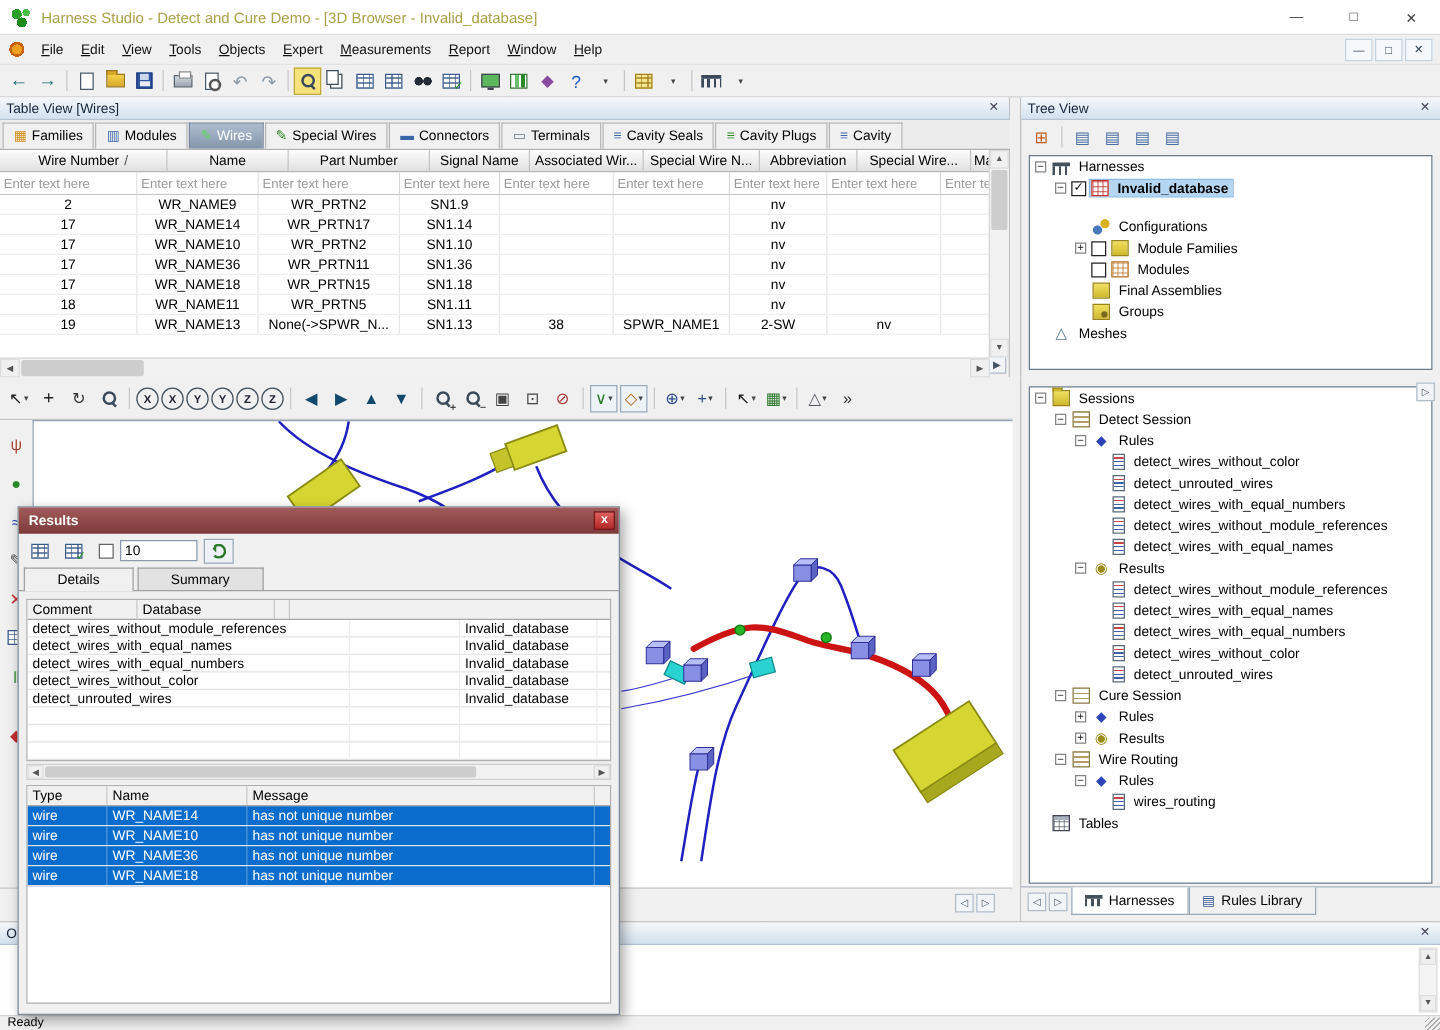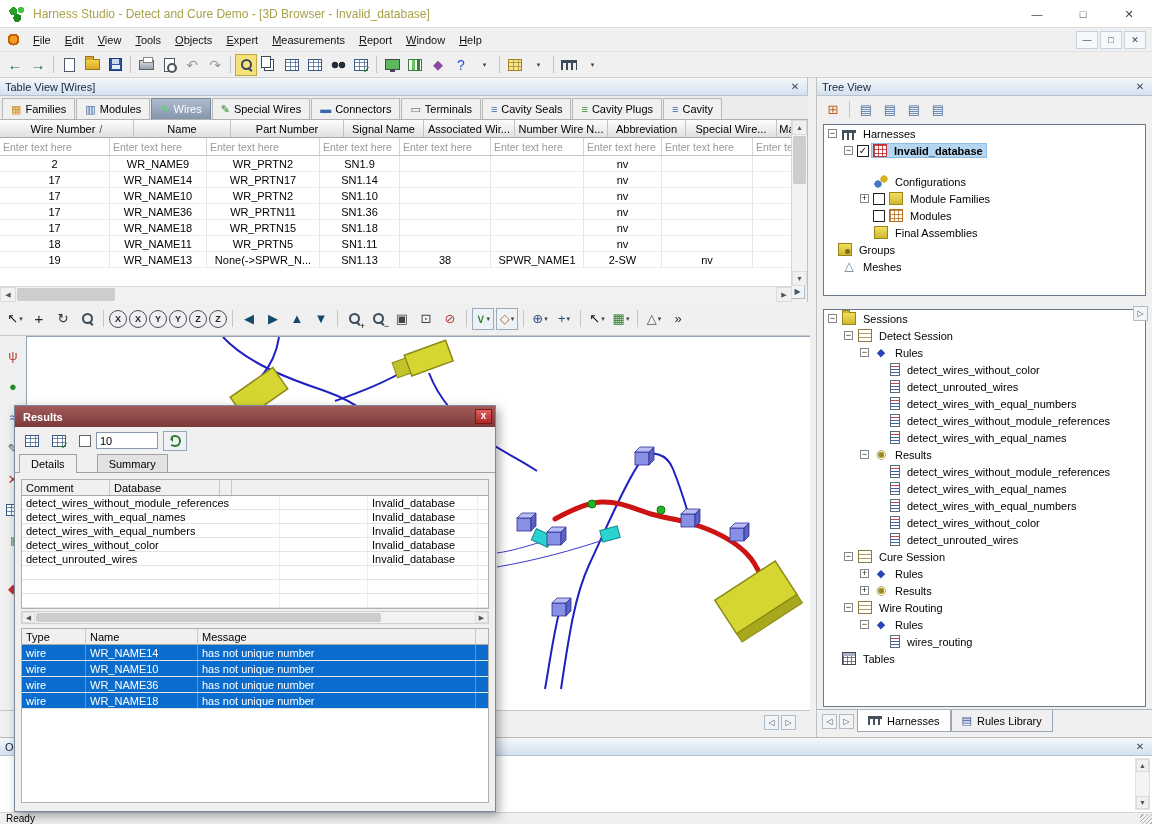--- a/index.html
+++ b/index.html
@@ -138,21 +138,21 @@
 
   
   .results{position:absolute;left:14px;top:405px;width:482px;height:407px;background:#f0f0f0;border:1px solid #7a8a9a;box-shadow:3px 4px 10px rgba(0,0,0,.35);z-index:60}
   .dlg-title{height:21px;background:linear-gradient(#a25a5a,#7c3a3a);display:flex;align-items:center;padding:0 3px 0 8px;color:#fff;font-weight:bold}
   .dlg-x{margin-left:auto;width:17px;height:15px;background:linear-gradient(#e06060,#b02828);border:1px solid #7a1818;color:#fff;font-size:10px;line-height:12px;text-align:center;font-weight:bold}
   .dlg-toolbar{height:27px;display:flex;align-items:center;padding-left:6px;gap:5px}
   .dlg-check{width:12px;height:12px;border:1px solid #666;background:#fff;margin-left:4px}
   .dlg-input{width:62px;height:17px;border:1px solid #8a9aaa;font-size:11px;padding:0 3px;font-family:inherit}
   .refresh-btn{width:24px;height:20px;border:1px solid #9aa8b6;background:#eef2f6;display:flex;align-items:center;justify-content:center}
   .dlg-tabs{height:19px;display:flex;padding-left:4px;align-items:flex-end;border-bottom:1px solid #a0a0a0}
-  .dtab{height:18px;padding:0 11px;border:1px solid #a0a0a0;border-bottom:none;background:#e2e2e2;display:flex;align-items:center;margin-right:20px}
+  .dtab{height:18px;padding:0 26px;border:1px solid #a0a0a0;border-bottom:none;background:#e2e2e2;display:flex;align-items:center;margin-right:3px}
   .dtab.active{background:#f0f0f0;margin-bottom:-1px;height:19px}
   .dgrid{margin:6px 6px 0 6px;background:#fff;border:1px solid #b0b0b0;overflow:hidden}
   .dg-header{display:flex;height:16px;background:#f0f0f0;border-bottom:1px solid #a8a8a8}
   .dg-th{border-right:1px solid #c8c8c8;padding:0 4px;display:flex;align-items:center;flex:none;overflow:hidden;white-space:nowrap}
   .dg-row{display:flex;border-bottom:1px solid #e4e4e4}
   .dg-td{border-right:1px solid #ececec;padding:0 4px;display:flex;align-items:center;flex:none;overflow:hidden;white-space:nowrap}
   .selrow{background:#0a6ccd;color:#fff}
   .selrow .dg-td{border-right:1px solid rgba(255,255,255,.3);border-bottom:none}
   .dlg-hscroll{margin:2px 6px 0 6px;height:13px;background:#f2f2f2;border:1px solid #d0d0d0;position:relative}
   .dlg-hscroll .hs-btn{height:11px;width:13px}
@@ -329,21 +329,21 @@
       <div class="th" style="width: 113px;">
         <span>Part Number</span>
       </div>
       <div class="th" style="width: 80px;">
         <span>Signal Name</span>
       </div>
       <div class="th" style="width: 91px;">
         <span>Associated Wir...</span>
       </div>
       <div class="th" style="width: 93px;">
-        <span>Number Wire N...</span>
+        <span>Special Wire N...</span>
       </div>
       <div class="th" style="width: 78px;">
         <span>Abbreviation</span>
       </div>
       <div class="th" style="width: 91px;">
         <span>Special Wire...</span>
       </div>
       <div class="th" style="width: 47px;">
         <span>Mass I...</span>
       </div>
@@ -701,21 +701,21 @@
           <span class="tlabel">Modules</span>
         </span>
       </div>
       <div class="trow" style="padding-left: 36px;">
         <span class="texp-sp"></span>
         <span class="selwrap">
           <span class="ticon final-assemblies-icon"></span>
           <span class="tlabel">Final Assemblies</span>
         </span>
       </div>
-      <div class="trow" style="">
+      <div class="trow" style="padding-left: 36px;">
         <span class="texp-sp"></span>
         <span class="selwrap">
           <span class="ticon groups-icon"></span>
           <span class="tlabel">Groups</span>
         </span>
       </div>
       <div class="trow" style="padding-left: 4px;">
         <span class="texp-sp"></span>
         <span class="selwrap">
           <span class="ticon meshes-icon"></span>

